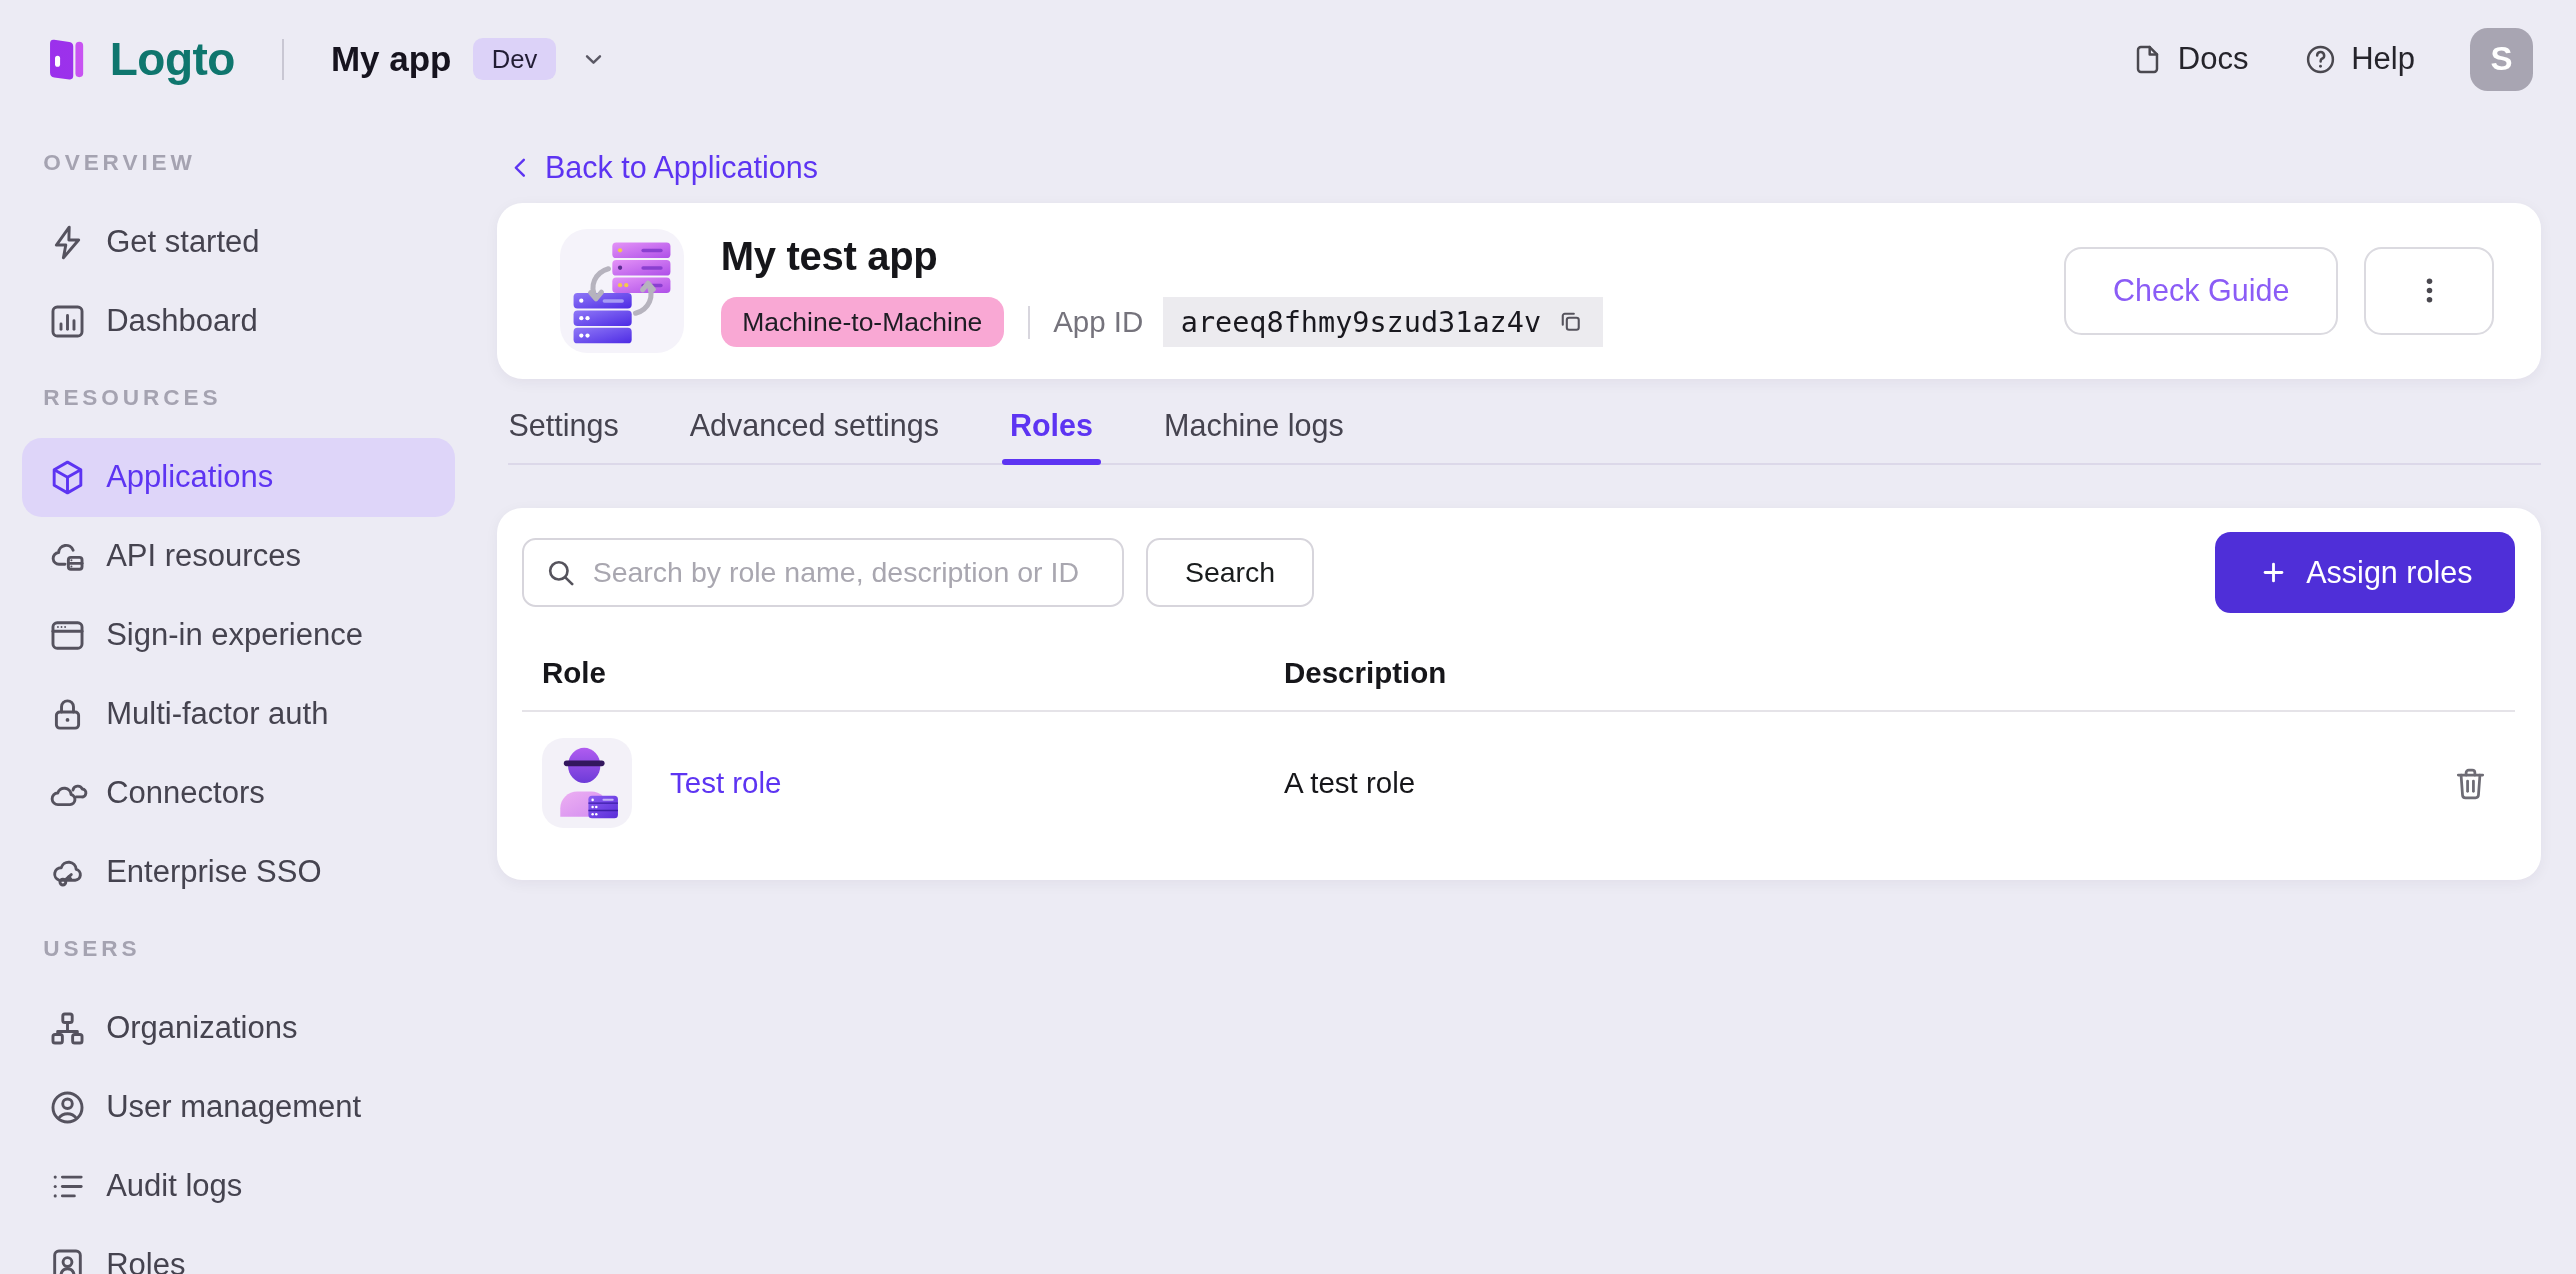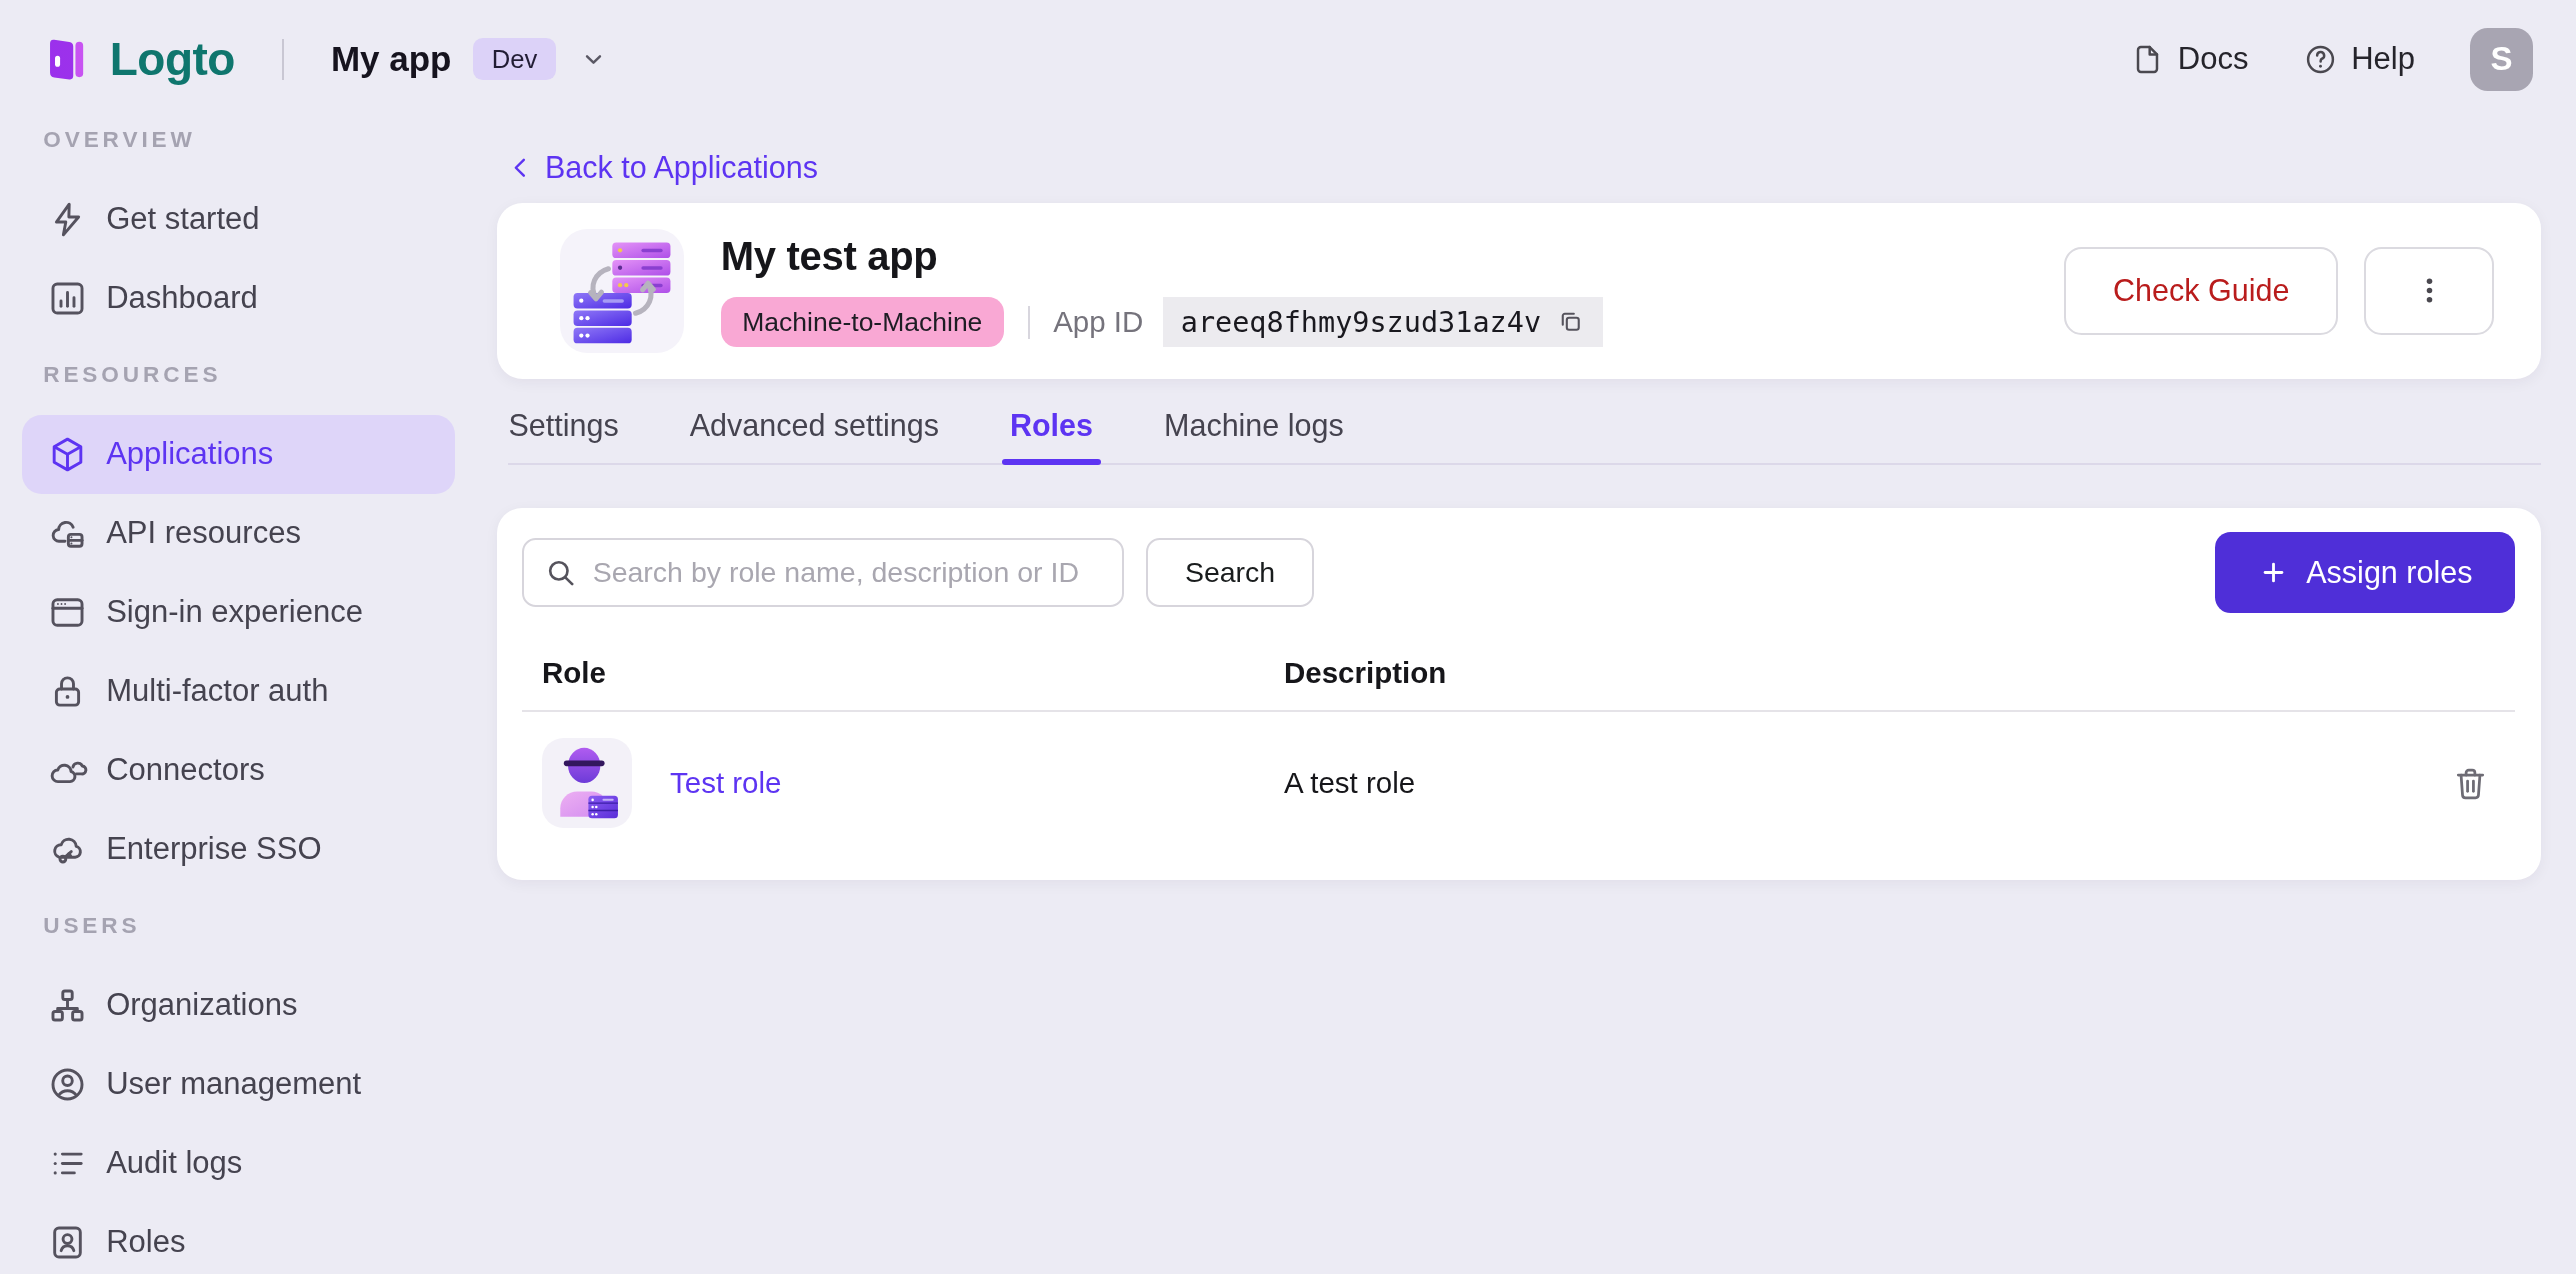--- a/index.html
+++ b/index.html
@@ -25,21 +25,21 @@
   .topbar-right { margin-left:auto; display:flex; align-items:center; gap:55px; }
   .topbar-link { display:flex; align-items:center; gap:12.8px; font-size:31px; color:#25242B; cursor:pointer; }
   .topbar-link svg { width:35px; height:35px; color:#4A484F; }
   .avatar { width:63px; height:63px; border-radius:17.7px; background:#A8A5B2; color:#fff;
             font-size:33px; font-weight:600; display:flex; align-items:center; justify-content:center; cursor:pointer; }
 
   
   .layout { display:flex; height:1156px; }
   .sidebar { width:482px; flex:none; padding:0 27.5px 0 21.6px; }
   .section-label { font-size:22.6px; font-weight:700; letter-spacing:3.9px; color:#A5A3B1; padding-left:21.6px; margin:24.6px 0 26.5px; }
-  .sidebar .section-label:first-child { margin-top:9px; }
+  .sidebar .section-label:first-child { margin-top:32px; }
   .nav-item { height:79px; display:flex; align-items:center; gap:18px; padding-left:25.6px;
               border-radius:19.7px; font-size:31px; color:#45434F; cursor:pointer; }
   .nav-item svg { width:41px; height:41px; color:#55525E; flex:none; }
   .nav-item.active { background:#DED5F9; color:#5D34F2; font-weight:500; }
   .nav-item.active svg { color:#5D34F2; }
 
   .main { flex:1; padding:0 35px 0 14.7px; }
 
   .back-link { display:flex; align-items:center; gap:9px; color:#5D34F2; font-size:30.5px; font-weight:500;
                margin:32px 0 0 9.8px; width:max-content; cursor:pointer; }
@@ -57,21 +57,21 @@
   .type-badge { background:#f9a8d4; color:#1E1D24; font-size:26.5px; font-weight:500; padding:9.8px 21.6px; border-radius:15.7px; }
   .meta-divider { width:2px; height:33px; background:#D8D6DE; margin:0 23.6px; }
   .app-id-label { font-size:29.5px; color:#75737C; }
   .app-id-pill { margin-left:19.7px; display:flex; align-items:center; gap:14.7px; background:#ECEBEF;
                  border-radius:0; padding:8.8px 17.7px; cursor:pointer; }
   .app-id-value { font-family:"DejaVu Sans Mono","Liberation Mono",monospace; font-size:28.5px; color:#1A191F; }
   .app-id-pill svg { width:29.5px; height:29.5px; color:#55535C; }
   .header-actions { margin-left:auto; display:flex; gap:25.6px; }
   .btn-outline { background:#fff; border:2px solid #DBDAE0; border-radius:17.7px; height:88px;
                  display:flex; align-items:center; justify-content:center; font-size:30.5px; font-weight:500;
-                 color:#b91c1c; cursor:pointer; font-family:inherit; }
+                 color:#8b5cf6; cursor:pointer; font-family:inherit; }
   .check-guide { padding:0 47px; }
   .kebab-btn { width:130px; }
   .kebab-btn svg { width:35px; height:35px; color:#4A484F; }
 
   
   .tabs { display:flex; gap:71px; margin:29.5px 0 0 11.8px; border-bottom:2px solid #DCD8E9; }
   .tab { font-size:30.5px; color:#45434F; font-weight:500; padding-bottom:19.7px; position:relative; cursor:pointer; }
   .tab.active { color:#5D34F2; font-weight:600; }
   .tab.active::after { content:""; position:absolute; left:-7.9px; right:-7.9px; bottom:-2px; height:5.9px;
                        border-radius:5.9px; background:#5D34F2; }

